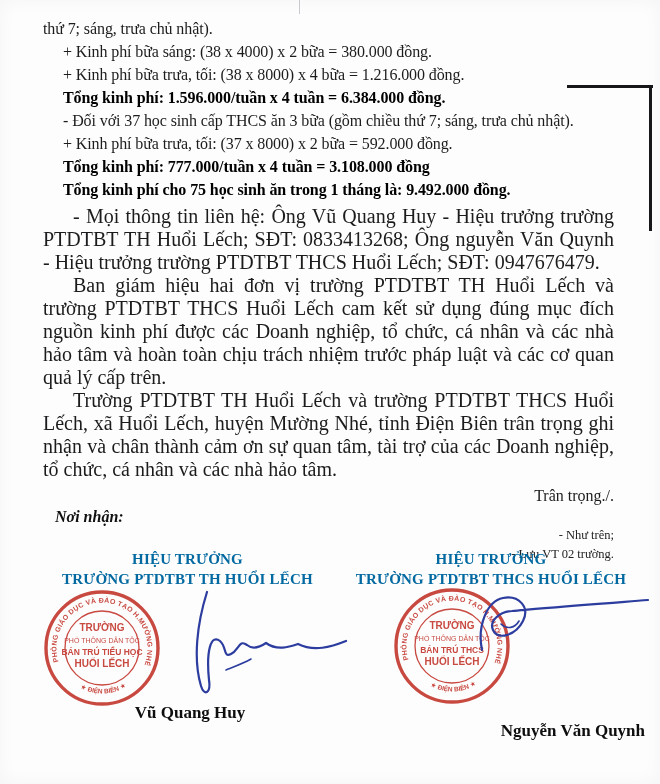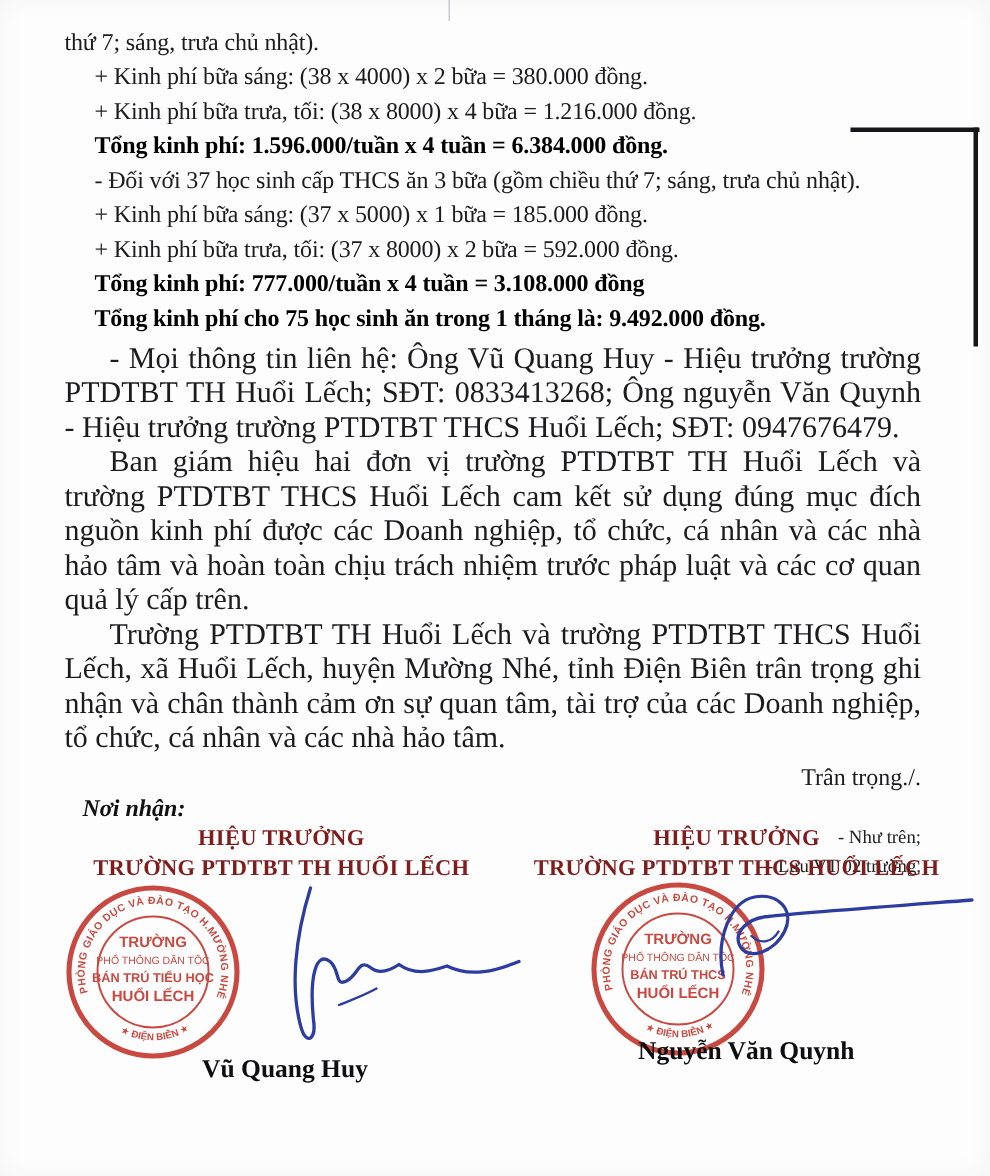--- a/index.html
+++ b/index.html
@@ -12,26 +12,26 @@
     padding:0 46px 0 43px;}
   .bline{font-size:16px;line-height:23px;white-space:nowrap;letter-spacing:-0.1px;}
   .ind{padding-left:20px;}
   .b{font-weight:700;color:#000;}
   .para{font-size:20px;line-height:23px;text-align:justify;text-indent:30px;margin:0;}
   .mt4{margin-top:4px;}
   .closing{font-size:16px;line-height:23px;padding-left:37px;margin-top:3px;text-align:right;}
   .recip-label{font-size:16px;font-weight:700;font-style:italic;margin:1px 0 0 12px;color:#111;}
   .recip-item{font-size:12.5px;line-height:19px;margin-left:4px;color:#222;text-align:right;}
   .sig-head{position:absolute;top:549px;text-align:center;font-weight:700;
-    font-size:15px;line-height:20px;color:#7f1d1d;letter-spacing:0.2px;}
+    font-size:15px;line-height:20px;color:#0369a1;letter-spacing:0.2px;}
   .sh-left{left:40px;width:295px;}
   .sh-right{left:330px;width:322px;}
   .sig-name{position:absolute;font-weight:700;font-size:17px;color:#0e0e10;text-align:center;}
   .name-left{left:65px;width:250px;top:703px;}
-  .name-right{left:350px;width:295px;top:691px;}
+  .name-right{left:350px;width:295px;top:721px;text-align:right;}
   .stamps-svg{position:absolute;left:30px;top:584px;}
   .art-h{position:absolute;left:567px;top:85px;width:86px;height:2.5px;background:#17171a;}
   .art-v{position:absolute;left:649px;top:85px;width:2.5px;height:146px;background:#17171a;}
   .scanline{position:absolute;left:299px;top:0;width:1px;height:14px;background:#c9c9d0;}
   .stamp-ring{fill:none;}
   .stamp-ring-text{font-family:"Liberation Sans","DejaVu Sans",sans-serif;font-weight:700;}
   .stamp-center{font-family:"Liberation Sans","DejaVu Sans",sans-serif;text-anchor:middle;}
 </style>
 </head>
 <body>
@@ -41,21 +41,20 @@
   <div class="scanline"></div>
   <div class="art-h"></div>
   <div class="art-v"></div>
 
   <div class="content">
     <div class="bline">thứ 7; sáng, trưa chủ nhật).</div>
     <div class="bline ind">+ Kinh phí bữa sáng: (38 x 4000) x 2 bữa = 380.000 đồng.</div>
     <div class="bline ind">+ Kinh phí bữa trưa, tối: (38 x 8000) x 4 bữa = 1.216.000 đồng.</div>
     <div class="bline ind b">Tổng kinh phí: 1.596.000/tuần x 4 tuần = 6.384.000 đồng.</div>
     <div class="bline ind">- Đối với 37 học sinh cấp THCS ăn 3 bữa (gồm chiều thứ 7; sáng, trưa chủ nhật).</div>
-    <div class="bline ind">+ Kinh phí bữa sáng: (37 x 5000) x 1 bữa = 185.000 đồng.</div>
     <div class="bline ind">+ Kinh phí bữa trưa, tối: (37 x 8000) x 2 bữa = 592.000 đồng.</div>
     <div class="bline ind b">Tổng kinh phí: 777.000/tuần x 4 tuần = 3.108.000 đồng</div>
     <div class="bline ind b">Tổng kinh phí cho 75 học sinh ăn trong 1 tháng là: 9.492.000 đồng.</div>
 
     <p class="para mt4">- Mọi thông tin liên hệ: Ông Vũ Quang Huy  - Hiệu trưởng trường PTDTBT TH Huổi Lếch; SĐT: 0833413268; Ông nguyễn Văn Quynh - Hiệu trưởng trường PTDTBT THCS Huổi Lếch; SĐT: 0947676479.</p>
     <p class="para">Ban giám hiệu hai đơn vị trường PTDTBT TH Huổi Lếch và trường PTDTBT THCS Huổi Lếch cam kết sử dụng đúng mục đích nguồn kinh phí được các Doanh nghiệp, tổ chức, cá nhân và các nhà hảo tâm và hoàn toàn chịu trách nhiệm trước pháp luật và các cơ quan quả lý cấp trên.</p>
     <p class="para">Trường PTDTBT TH Huổi Lếch và trường PTDTBT THCS Huổi Lếch, xã Huổi Lếch, huyện Mường Nhé, tỉnh Điện Biên trân trọng ghi nhận và chân thành cảm ơn sự quan tâm, tài trợ của các Doanh nghiệp, tổ chức, cá nhân và các nhà hảo tâm.</p>
 
     <div class="closing">Trân trọng./.</div>
 

